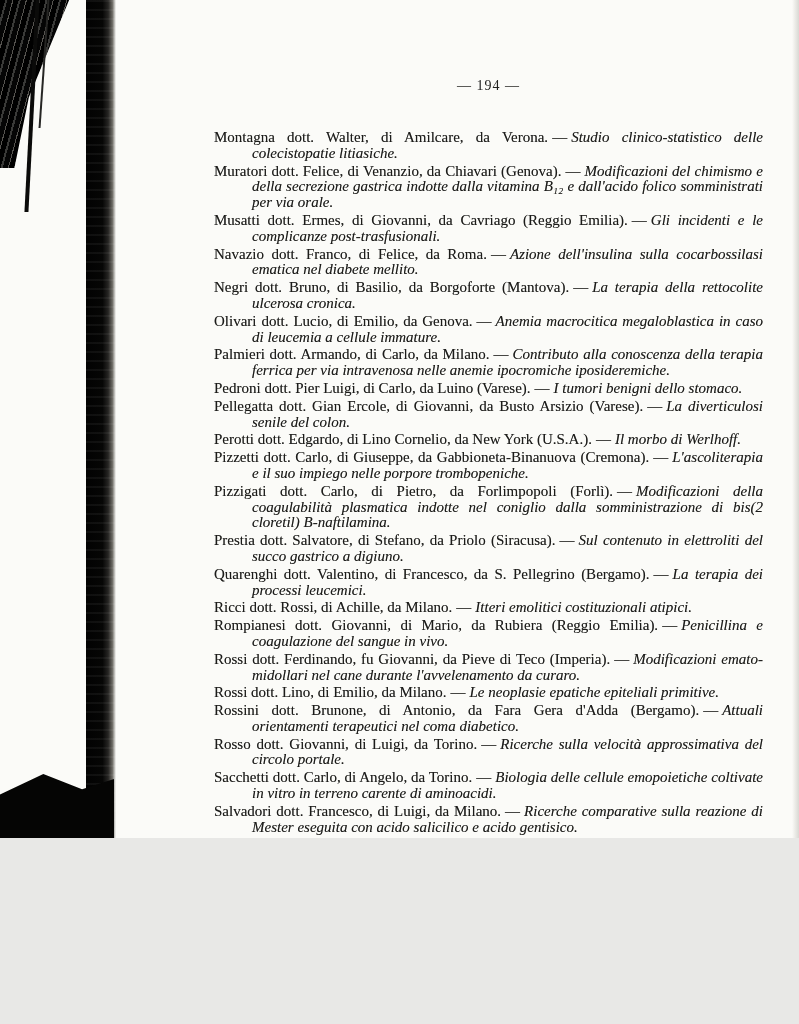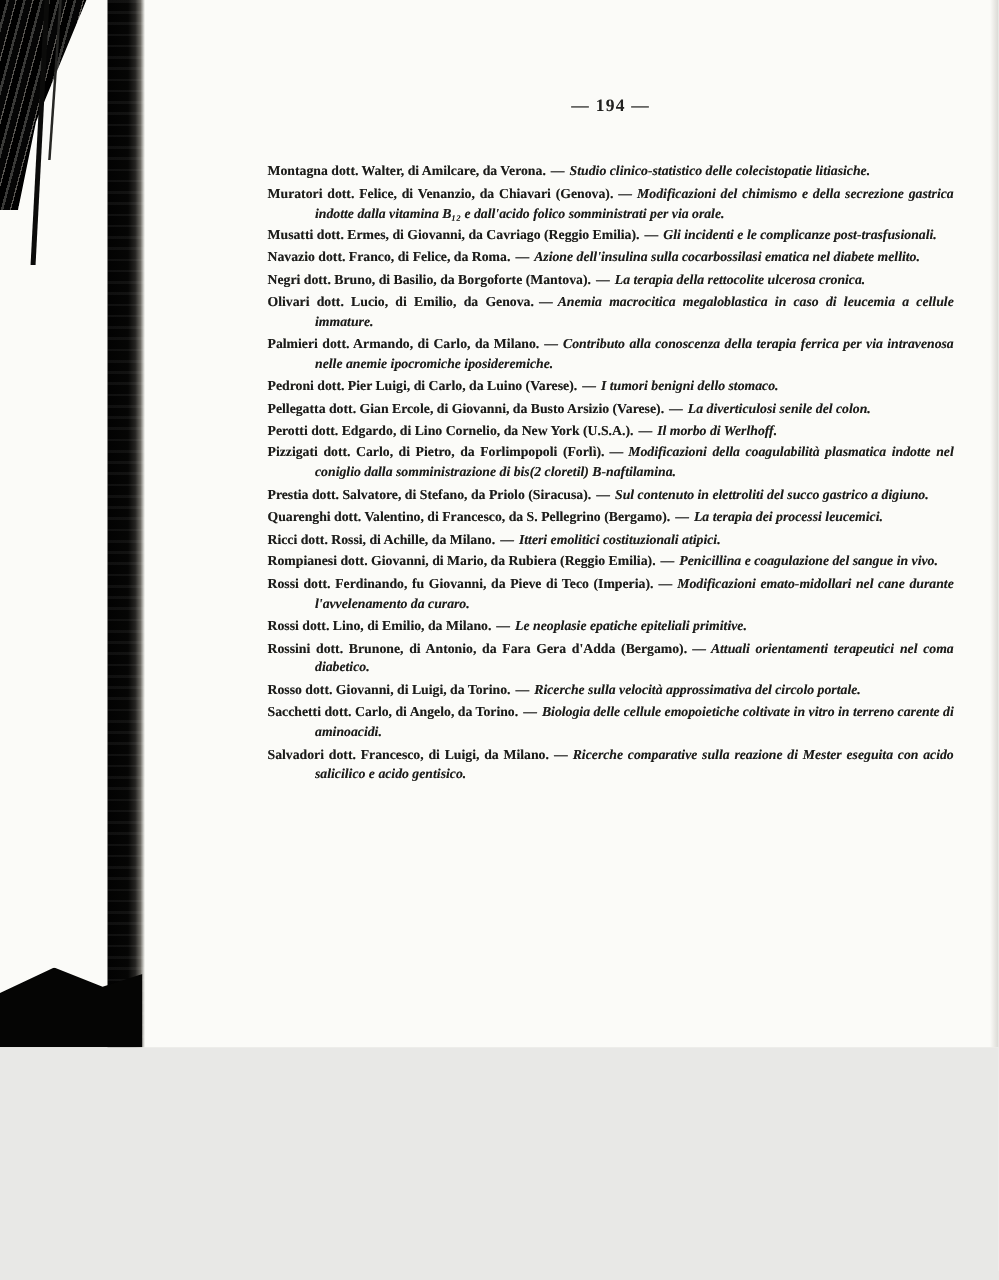--- a/index.html
+++ b/index.html
@@ -4,21 +4,20 @@
 <style>
   html,body{margin:0;padding:0;background:#e8e8e6;}
   .scan{
     position:relative;
     width:799px;height:838px;
     margin:0 auto;
     background:#fbfbf8;
     overflow:hidden;
     font-family:"Liberation Serif","DejaVu Serif",serif;
     color:#1c1c1a;
-    font-weight:bold;
   }
   
   .edge-topleft{
     position:absolute;left:0;top:0;width:96px;height:168px;
     background:repeating-linear-gradient(105deg,#000 0 5px,#3a3a38 5px 7px,#050505 7px 12px,#55534f 12px 13px);
     clip-path:polygon(0 0,72% 0,30% 58%,15% 100%,0 100%);
   }
   .edge-line-a{position:absolute;left:30px;top:0;width:4px;height:212px;background:#0b0b0a;transform:skewX(-3deg);}
   .edge-line-b{position:absolute;left:43px;top:0;width:2px;height:128px;background:#262624;transform:skewX(-4deg);}
   .binding{
@@ -44,21 +43,21 @@
     text-align:center;
     font-size:14px;
     letter-spacing:1px;
     margin:0 0 36px 0;
     color:#21211f;
   }
   .entry{
     margin:0 0 2px 0;
     padding-left:38px;
     text-indent:-38px;
-    font-size:11px;
+    font-size:15px;
     line-height:15.8px;
     text-align:justify;
     text-shadow:0 0 0.4px rgba(20,20,18,0.45);
   }
   .entry-sep{margin:0 4px;}
   .entry-title{font-style:italic;}
 </style>
 </head>
 <body>
 
@@ -76,20 +75,21 @@
         <p class="entry"><span class="entry-name">Montagna dott. Walter, di Amilcare, da Verona.</span><span class="entry-sep">—</span><span class="entry-title">Studio clinico-statistico delle colecistopatie litiasiche.</span></p>
         <p class="entry"><span class="entry-name">Muratori dott. Felice, di Venanzio, da Chiavari (Genova).</span><span class="entry-sep">—</span><span class="entry-title">Modificazioni del chimismo e della secrezione gastrica indotte dalla vitamina B₁₂ e dall'acido folico somministrati per via orale.</span></p>
         <p class="entry"><span class="entry-name">Musatti dott. Ermes, di Giovanni, da Cavriago (Reggio Emilia).</span><span class="entry-sep">—</span><span class="entry-title">Gli incidenti e le complicanze post-trasfusionali.</span></p>
         <p class="entry"><span class="entry-name">Navazio dott. Franco, di Felice, da Roma.</span><span class="entry-sep">—</span><span class="entry-title">Azione dell'insulina sulla cocarbossilasi ematica nel diabete mellito.</span></p>
         <p class="entry"><span class="entry-name">Negri dott. Bruno, di Basilio, da Borgoforte (Mantova).</span><span class="entry-sep">—</span><span class="entry-title">La terapia della rettocolite ulcerosa cronica.</span></p>
         <p class="entry"><span class="entry-name">Olivari dott. Lucio, di Emilio, da Genova.</span><span class="entry-sep">—</span><span class="entry-title">Anemia macrocitica megaloblastica in caso di leucemia a cellule immature.</span></p>
         <p class="entry"><span class="entry-name">Palmieri dott. Armando, di Carlo, da Milano.</span><span class="entry-sep">—</span><span class="entry-title">Contributo alla conoscenza della terapia ferrica per via intravenosa nelle anemie ipocromiche iposideremiche.</span></p>
         <p class="entry"><span class="entry-name">Pedroni dott. Pier Luigi, di Carlo, da Luino (Varese).</span><span class="entry-sep">—</span><span class="entry-title">I tumori benigni dello stomaco.</span></p>
         <p class="entry"><span class="entry-name">Pellegatta dott. Gian Ercole, di Giovanni, da Busto Arsizio (Varese).</span><span class="entry-sep">—</span><span class="entry-title">La diverticulosi senile del colon.</span></p>
         <p class="entry"><span class="entry-name">Perotti dott. Edgardo, di Lino Cornelio, da New York (U.S.A.).</span><span class="entry-sep">—</span><span class="entry-title">Il morbo di Werlhoff.</span></p>
+        <p class="entry"><span class="entry-name">Pizzetti dott. Carlo, di Giuseppe, da Gabbioneta-Binanuova (Cremona).</span><span class="entry-sep">—</span><span class="entry-title">L'ascoliterapia e il suo impiego nelle porpore trombopeniche.</span></p>
         <p class="entry"><span class="entry-name">Pizzigati dott. Carlo, di Pietro, da Forlimpopoli (Forlì).</span><span class="entry-sep">—</span><span class="entry-title">Modificazioni della coagulabilità plasmatica indotte nel coniglio dalla somministrazione di bis(2 cloretil) B-naftilamina.</span></p>
         <p class="entry"><span class="entry-name">Prestia dott. Salvatore, di Stefano, da Priolo (Siracusa).</span><span class="entry-sep">—</span><span class="entry-title">Sul contenuto in elettroliti del succo gastrico a digiuno.</span></p>
         <p class="entry"><span class="entry-name">Quarenghi dott. Valentino, di Francesco, da S. Pellegrino (Bergamo).</span><span class="entry-sep">—</span><span class="entry-title">La terapia dei processi leucemici.</span></p>
         <p class="entry"><span class="entry-name">Ricci dott. Rossi, di Achille, da Milano.</span><span class="entry-sep">—</span><span class="entry-title">Itteri emolitici costituzionali atipici.</span></p>
         <p class="entry"><span class="entry-name">Rompianesi dott. Giovanni, di Mario, da Rubiera (Reggio Emilia).</span><span class="entry-sep">—</span><span class="entry-title">Penicillina e coagulazione del sangue in vivo.</span></p>
         <p class="entry"><span class="entry-name">Rossi dott. Ferdinando, fu Giovanni, da Pieve di Teco (Imperia).</span><span class="entry-sep">—</span><span class="entry-title">Modificazioni emato-midollari nel cane durante l'avvelenamento da curaro.</span></p>
         <p class="entry"><span class="entry-name">Rossi dott. Lino, di Emilio, da Milano.</span><span class="entry-sep">—</span><span class="entry-title">Le neoplasie epatiche epiteliali primitive.</span></p>
         <p class="entry"><span class="entry-name">Rossini dott. Brunone, di Antonio, da Fara Gera d'Adda (Bergamo).</span><span class="entry-sep">—</span><span class="entry-title">Attuali orientamenti terapeutici nel coma diabetico.</span></p>
         <p class="entry"><span class="entry-name">Rosso dott. Giovanni, di Luigi, da Torino.</span><span class="entry-sep">—</span><span class="entry-title">Ricerche sulla velocità approssimativa del circolo portale.</span></p>
         <p class="entry"><span class="entry-name">Sacchetti dott. Carlo, di Angelo, da Torino.</span><span class="entry-sep">—</span><span class="entry-title">Biologia delle cellule emopoietiche coltivate in vitro in terreno carente di aminoacidi.</span></p>

